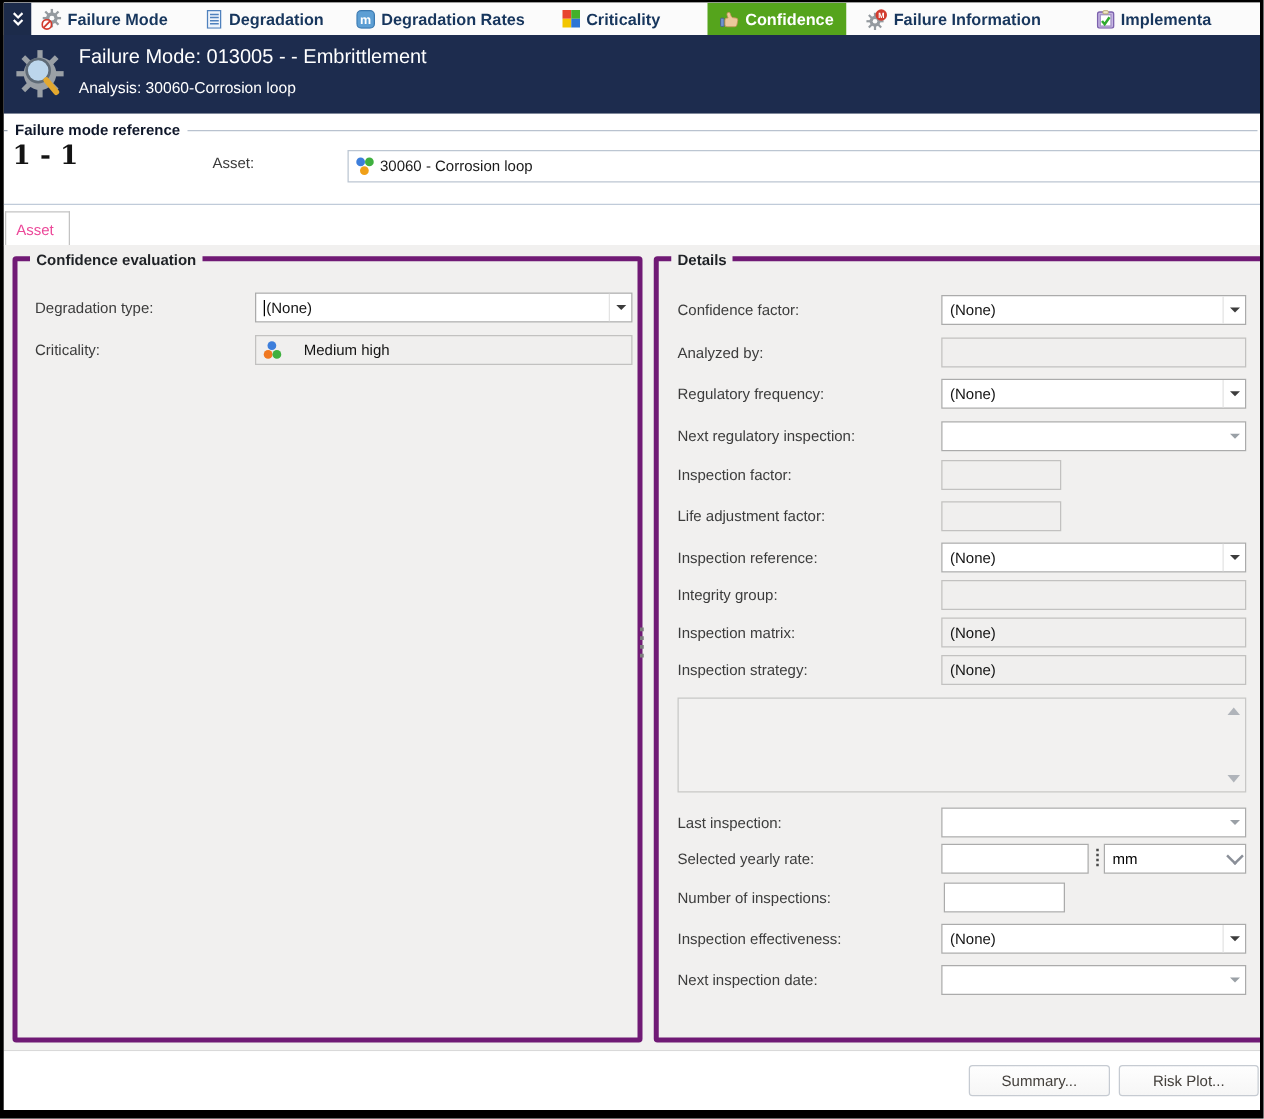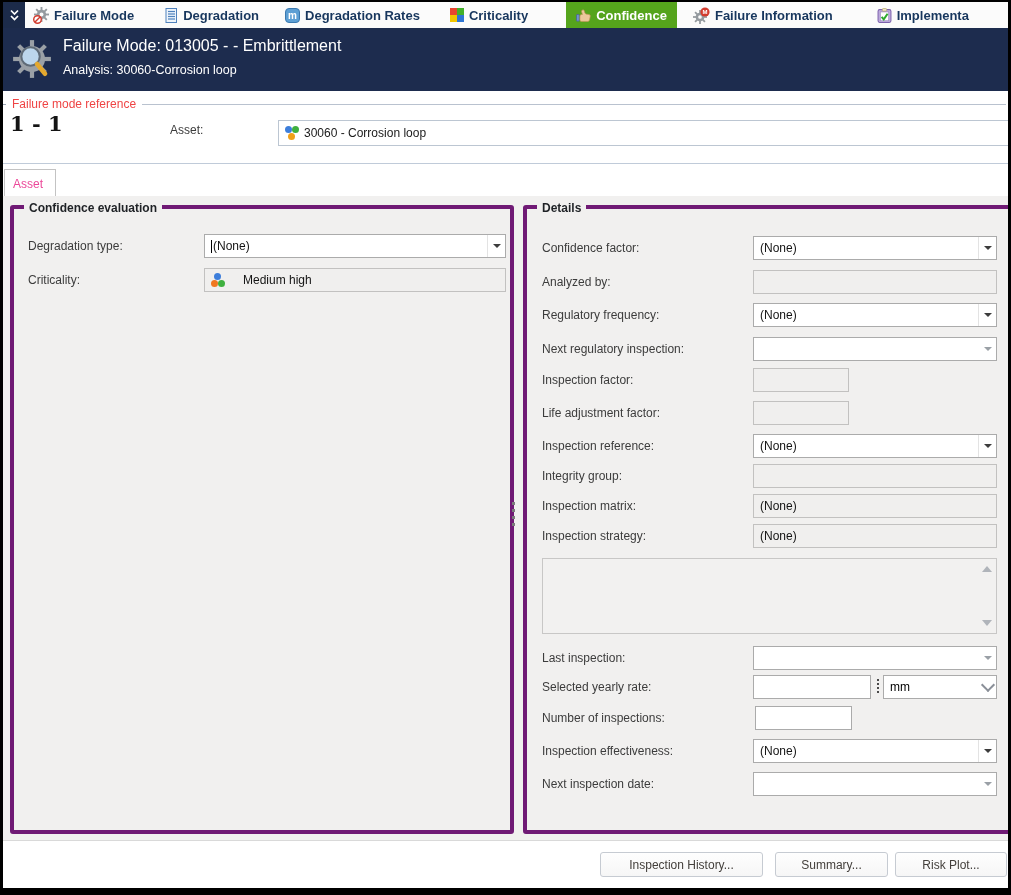--- a/index.html
+++ b/index.html
@@ -14,21 +14,21 @@
   .tbar-item.selected .tlabel{color:#ffffff;}
   
   #header{position:absolute;left:0;top:26px;width:1005px;height:63px;background:#1d2c4e;color:#fff;}
   #header .h-title{position:absolute;left:60px;top:9px;font-size:16px;}
   #header .h-sub{position:absolute;left:60px;top:35px;font-size:12.5px;}
   #header .h-icon{position:absolute;left:8px;top:10px;}
   
   #refsec{position:absolute;left:0;top:89px;width:1005px;height:72px;background:#fff;}
   .group-head{display:flex;align-items:center;gap:6px;}
   .group-head .pre{width:3px;height:1px;background:#9aa4b2;}
-  .group-head .gtitle{font-size:12px;font-weight:normal;color:#ef4444;}
+  .group-head .gtitle{font-size:12px;font-weight:bold;color:#0f172a;}
   .group-head .line{flex:1;height:1px;background:#b9c2cf;}
   #refsec .group-head{position:absolute;left:0;top:6px;width:1003px;}
   .counter{position:absolute;left:7px;top:20px;font-family:"DejaVu Serif",serif;font-weight:bold;font-size:21px;color:#141414;}
   .lbl{font-size:12px;color:#3c3c3c;}
   #asset-label{position:absolute;left:167px;top:32px;}
   #asset-field{position:absolute;left:275px;top:29px;width:728px;height:24px;background:#fff;border:1px solid #bcc6d2;display:flex;align-items:center;gap:5px;padding:0 6px;font-size:12px;color:#1a1a1a;}
   
   #tabstrip{position:absolute;left:0;top:161px;width:1005px;height:33px;background:#fff;border-top:1px solid #c0cbd9;}
   .page-tab{position:absolute;left:1px;top:5px;width:52px;height:28px;background:#fff;border:1px solid #c3c3c3;border-bottom:none;font-size:12px;color:#ec4899;display:flex;align-items:center;padding-left:8px;box-sizing:border-box;}
   
@@ -349,23 +349,20 @@
         <span></span>
         <span class="arrow-zone">
             <span class="tri-down dim"></span>
           </span>
       </div>
     </div>
   </div>
 
   <div id="footer-line"></div>
   <div id="footer">
-    <div class="btn" style="left:597px;width:163px">
-      <span>Inspection History...</span>
-    </div>
     <div class="btn" style="left:772px;width:113px">
       <span>Summary...</span>
     </div>
     <div class="btn" style="left:892px;width:112px">
       <span>Risk Plot...</span>
     </div>
   </div>
 
 </div>
 

